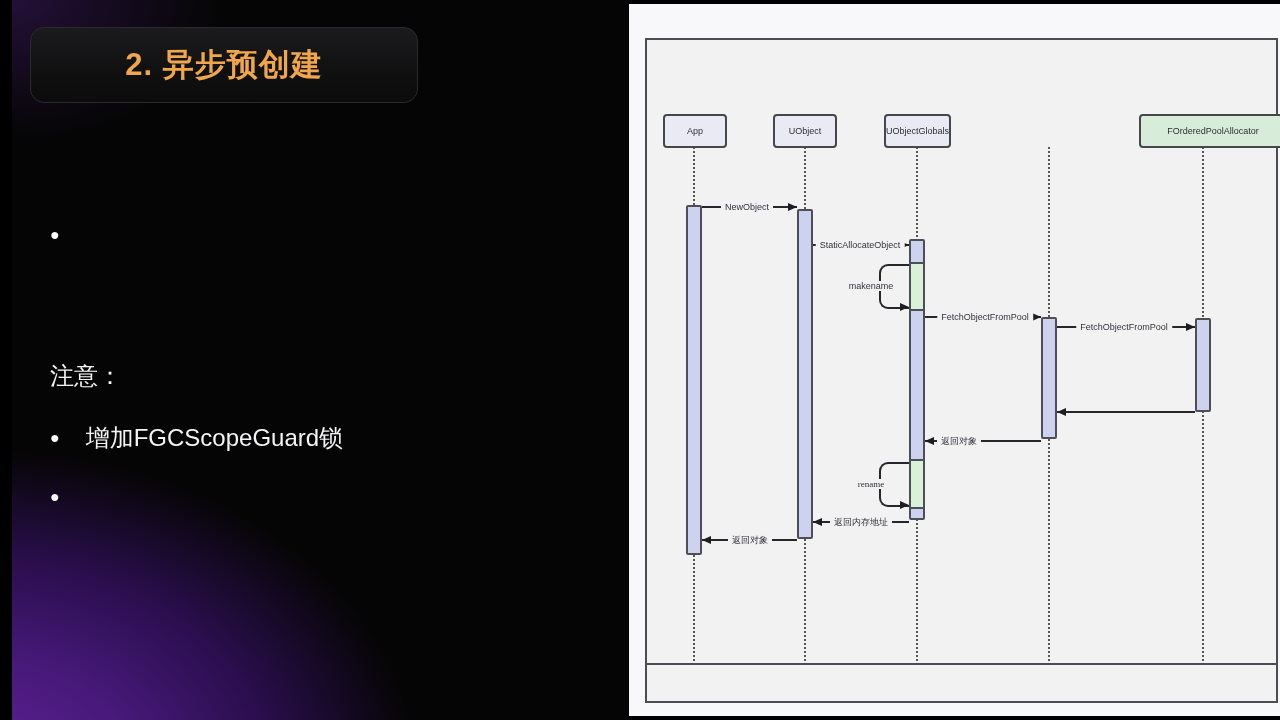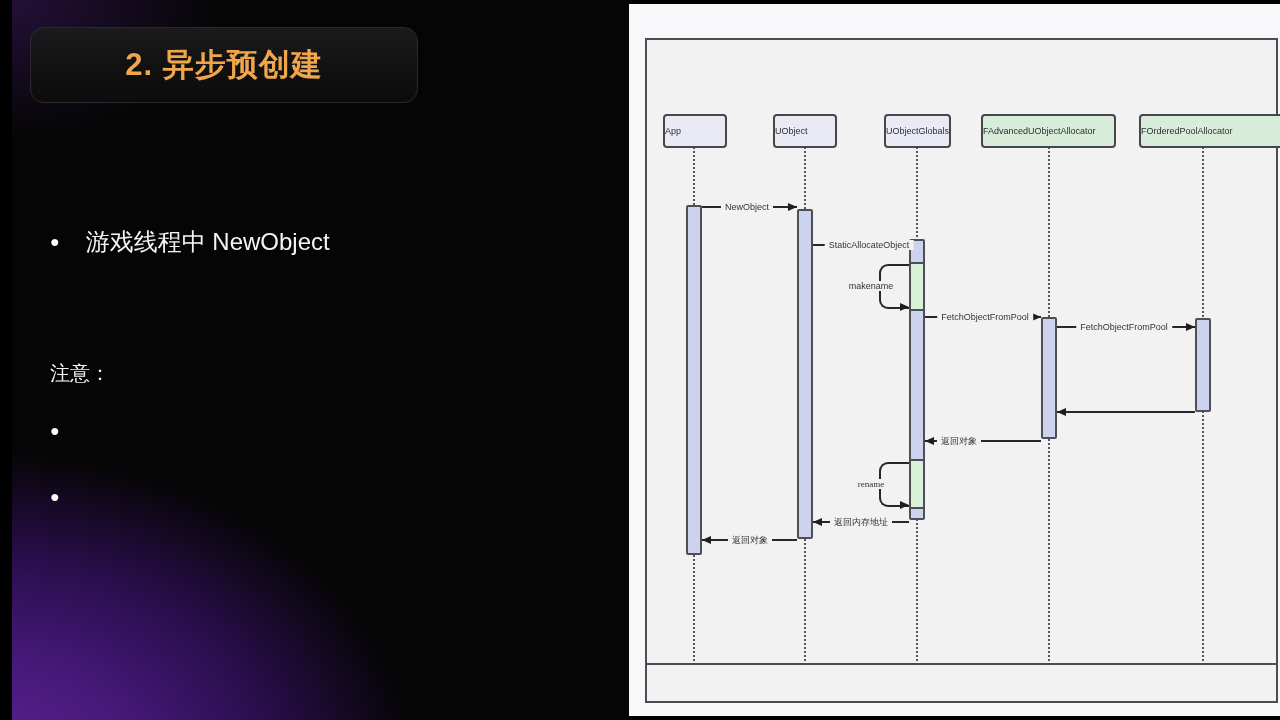--- a/index.html
+++ b/index.html
@@ -16,21 +16,21 @@
   }
   .title-chip {
     position:absolute; left:18px; top:27px; width:388px; height:76px;
     background:linear-gradient(180deg,#1b1b1d 0%,#101011 60%,#0c0c0d 100%);
     border:1px solid #2a2a2e; border-radius:14px;
     display:flex; align-items:center; justify-content:center;
   }
   .title-chip span { color:#f0a64a; font-size:31px; font-weight:bold; letter-spacing:1px; }
   .bullet { position:absolute; left:38px; display:flex; align-items:center; color:#f4f4f6; font-size:24px; }
   .bullet .dot { font-size:16px; margin-right:26px; color:#ffffff; }
-  .note-heading { position:absolute; left:38px; color:#f4f4f6; font-size:20px; }
+  .note-heading { position:absolute; left:38px; color:#f4f4f6; font-size:24px; }
 
   
   #panel { position:absolute; left:617px; top:4px; width:663px; height:712px; background:#f8f8fa; }
 
   #frame {
     position:absolute; left:16px; top:34px; width:633px; height:665px;
     border:2px solid #4c4c52; background:#f2f2f3;
   }
   #frame-header {
     position:absolute; left:0; top:0; width:100%; height:42px;
@@ -41,21 +41,21 @@
   #frame-footer {
     position:absolute; left:0; bottom:0; width:100%; height:38px;
     border-top:2px solid #4c4c52; background:#f2f2f3;
   }
 
   .lifeline { position:absolute; width:0; border-left:2px dotted #55555c; top:107px; height:518px; }
 
   .participant {
     position:absolute; top:74px; height:34px;
     border:2px solid #46464c; border-radius:4px;
-    display:flex; align-items:center; justify-content:flex-start;
+    display:flex; align-items:center; justify-content:center;
     font-size:9px; color:#2e2e34; text-align:center; z-index:3;
   }
   .p-lavender { background:#e9eaf4; }
   .p-green  { background:#d8ecda; }
 
   .activation {
     position:absolute; width:16px; background:#cdd3ee;
     border:2px solid #4e4e56; border-radius:2px; z-index:2;
   }
   .act-seg {
@@ -83,27 +83,27 @@
 
 <div id="stage">
 
   <div id="slide">
     <div class="title-chip">
       <span>2. 异步预创建</span>
     </div>
 
     <div class="bullet" style="top:226px;">
       <span class="dot">●</span>
-      <span>游戏线程中 NewObject</span>
     </div>
 
     <div class="note-heading" style="top:360px;">注意：</div>
 
     <div class="bullet" style="top:422px;">
       <span class="dot">●</span>
+      <span>增加FGCScopeGuard锁</span>
     </div>
 
     <div class="bullet" style="top:488px;">
       <span class="dot">●</span>
     </div>
   </div>
 
   <div id="panel">
     <div id="frame">
 
@@ -116,43 +116,40 @@
 
       <div class="participant p-lavender" style="left:16px;  width:64px;">
         <span>App</span>
       </div>
       <div class="participant p-lavender" style="left:126px; width:64px;">
         <span>UObject</span>
       </div>
       <div class="participant p-lavender" style="left:237px; width:67px;">
         <span>UObjectGlobals</span>
       </div>
-      <div class="participant p-green" style="left:334px; width:135px;">
-        <span>FAdvancedUObjectAllocator</span>
-      </div>
       <div class="participant p-green" style="left:492px; width:148px;">
         <span>FOrderedPoolAllocator</span>
       </div>
 
       <div class="activation" style="left:39px;  top:165px; height:350px;"></div>
       <div class="activation" style="left:150px; top:169px; height:330px;"></div>
       <div class="activation" style="left:262px; top:199px; height:281px;">
         <div class="act-seg" style="top:21px;  height:49px;"></div>
         <div class="act-seg" style="top:218px; height:50px;"></div>
       </div>
       <div class="activation" style="left:394px; top:277px; height:122px;"></div>
       <div class="activation" style="left:548px; top:278px; height:94px;"></div>
 
       <div class="msg-line" style="left:55px; top:166px; width:95px;"></div>
       <div class="arr-r" style="left:141px; top:163px;"></div>
       <span class="msg-label" style="left:100px; top:167px;">NewObject</span>
 
       <div class="msg-line" style="left:166px; top:204px; width:96px;"></div>
       <div class="arr-r" style="left:253px; top:201px;"></div>
-      <span class="msg-label" style="left:222px; top:205px;">StaticAllocateObject</span>
+      <span class="msg-label" style="left:213px; top:205px;">StaticAllocateObject</span>
 
       <div class="self-loop" style="left:232px; top:224px;"></div>
       <div class="arr-r" style="left:253px; top:263px;"></div>
       <span class="msg-label" style="left:224px; top:246px;">makename</span>
 
       <div class="msg-line" style="left:278px; top:276px; width:116px;"></div>
       <div class="arr-r" style="left:385px; top:273px;"></div>
       <span class="msg-label" style="left:338px; top:277px;">FetchObjectFromPool</span>
 
       <div class="msg-line" style="left:410px; top:286px; width:138px;"></div>

